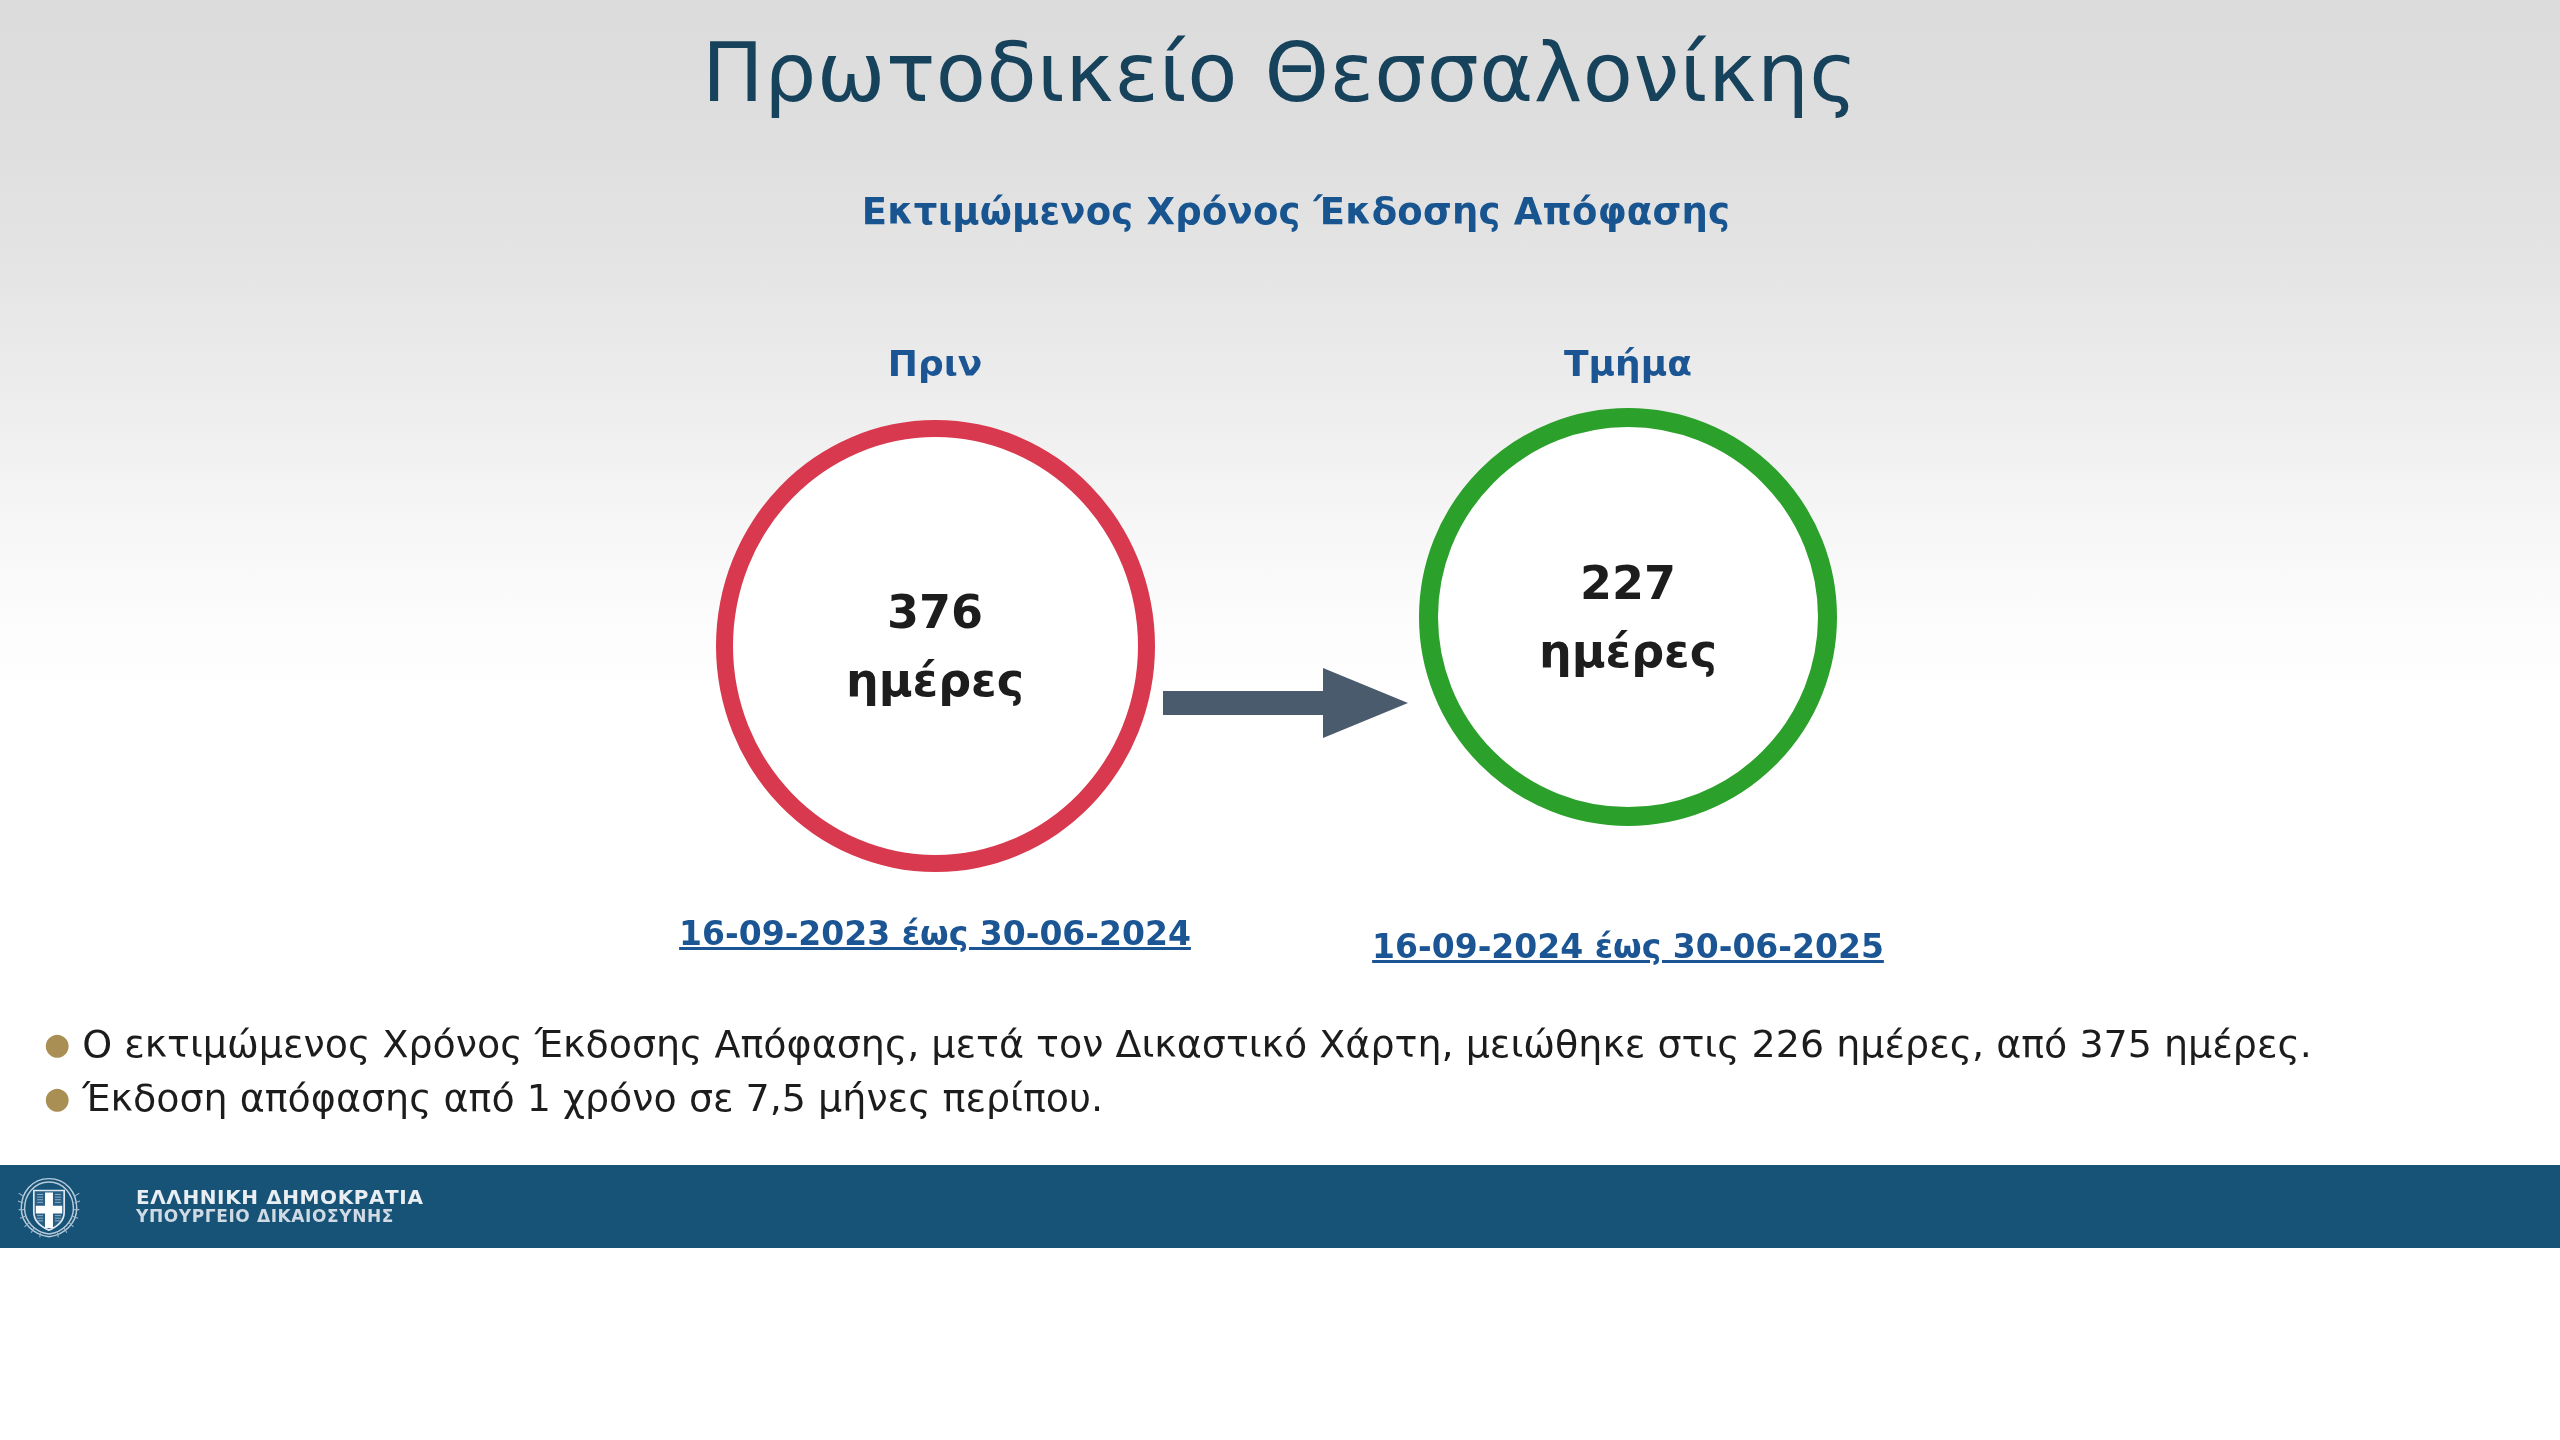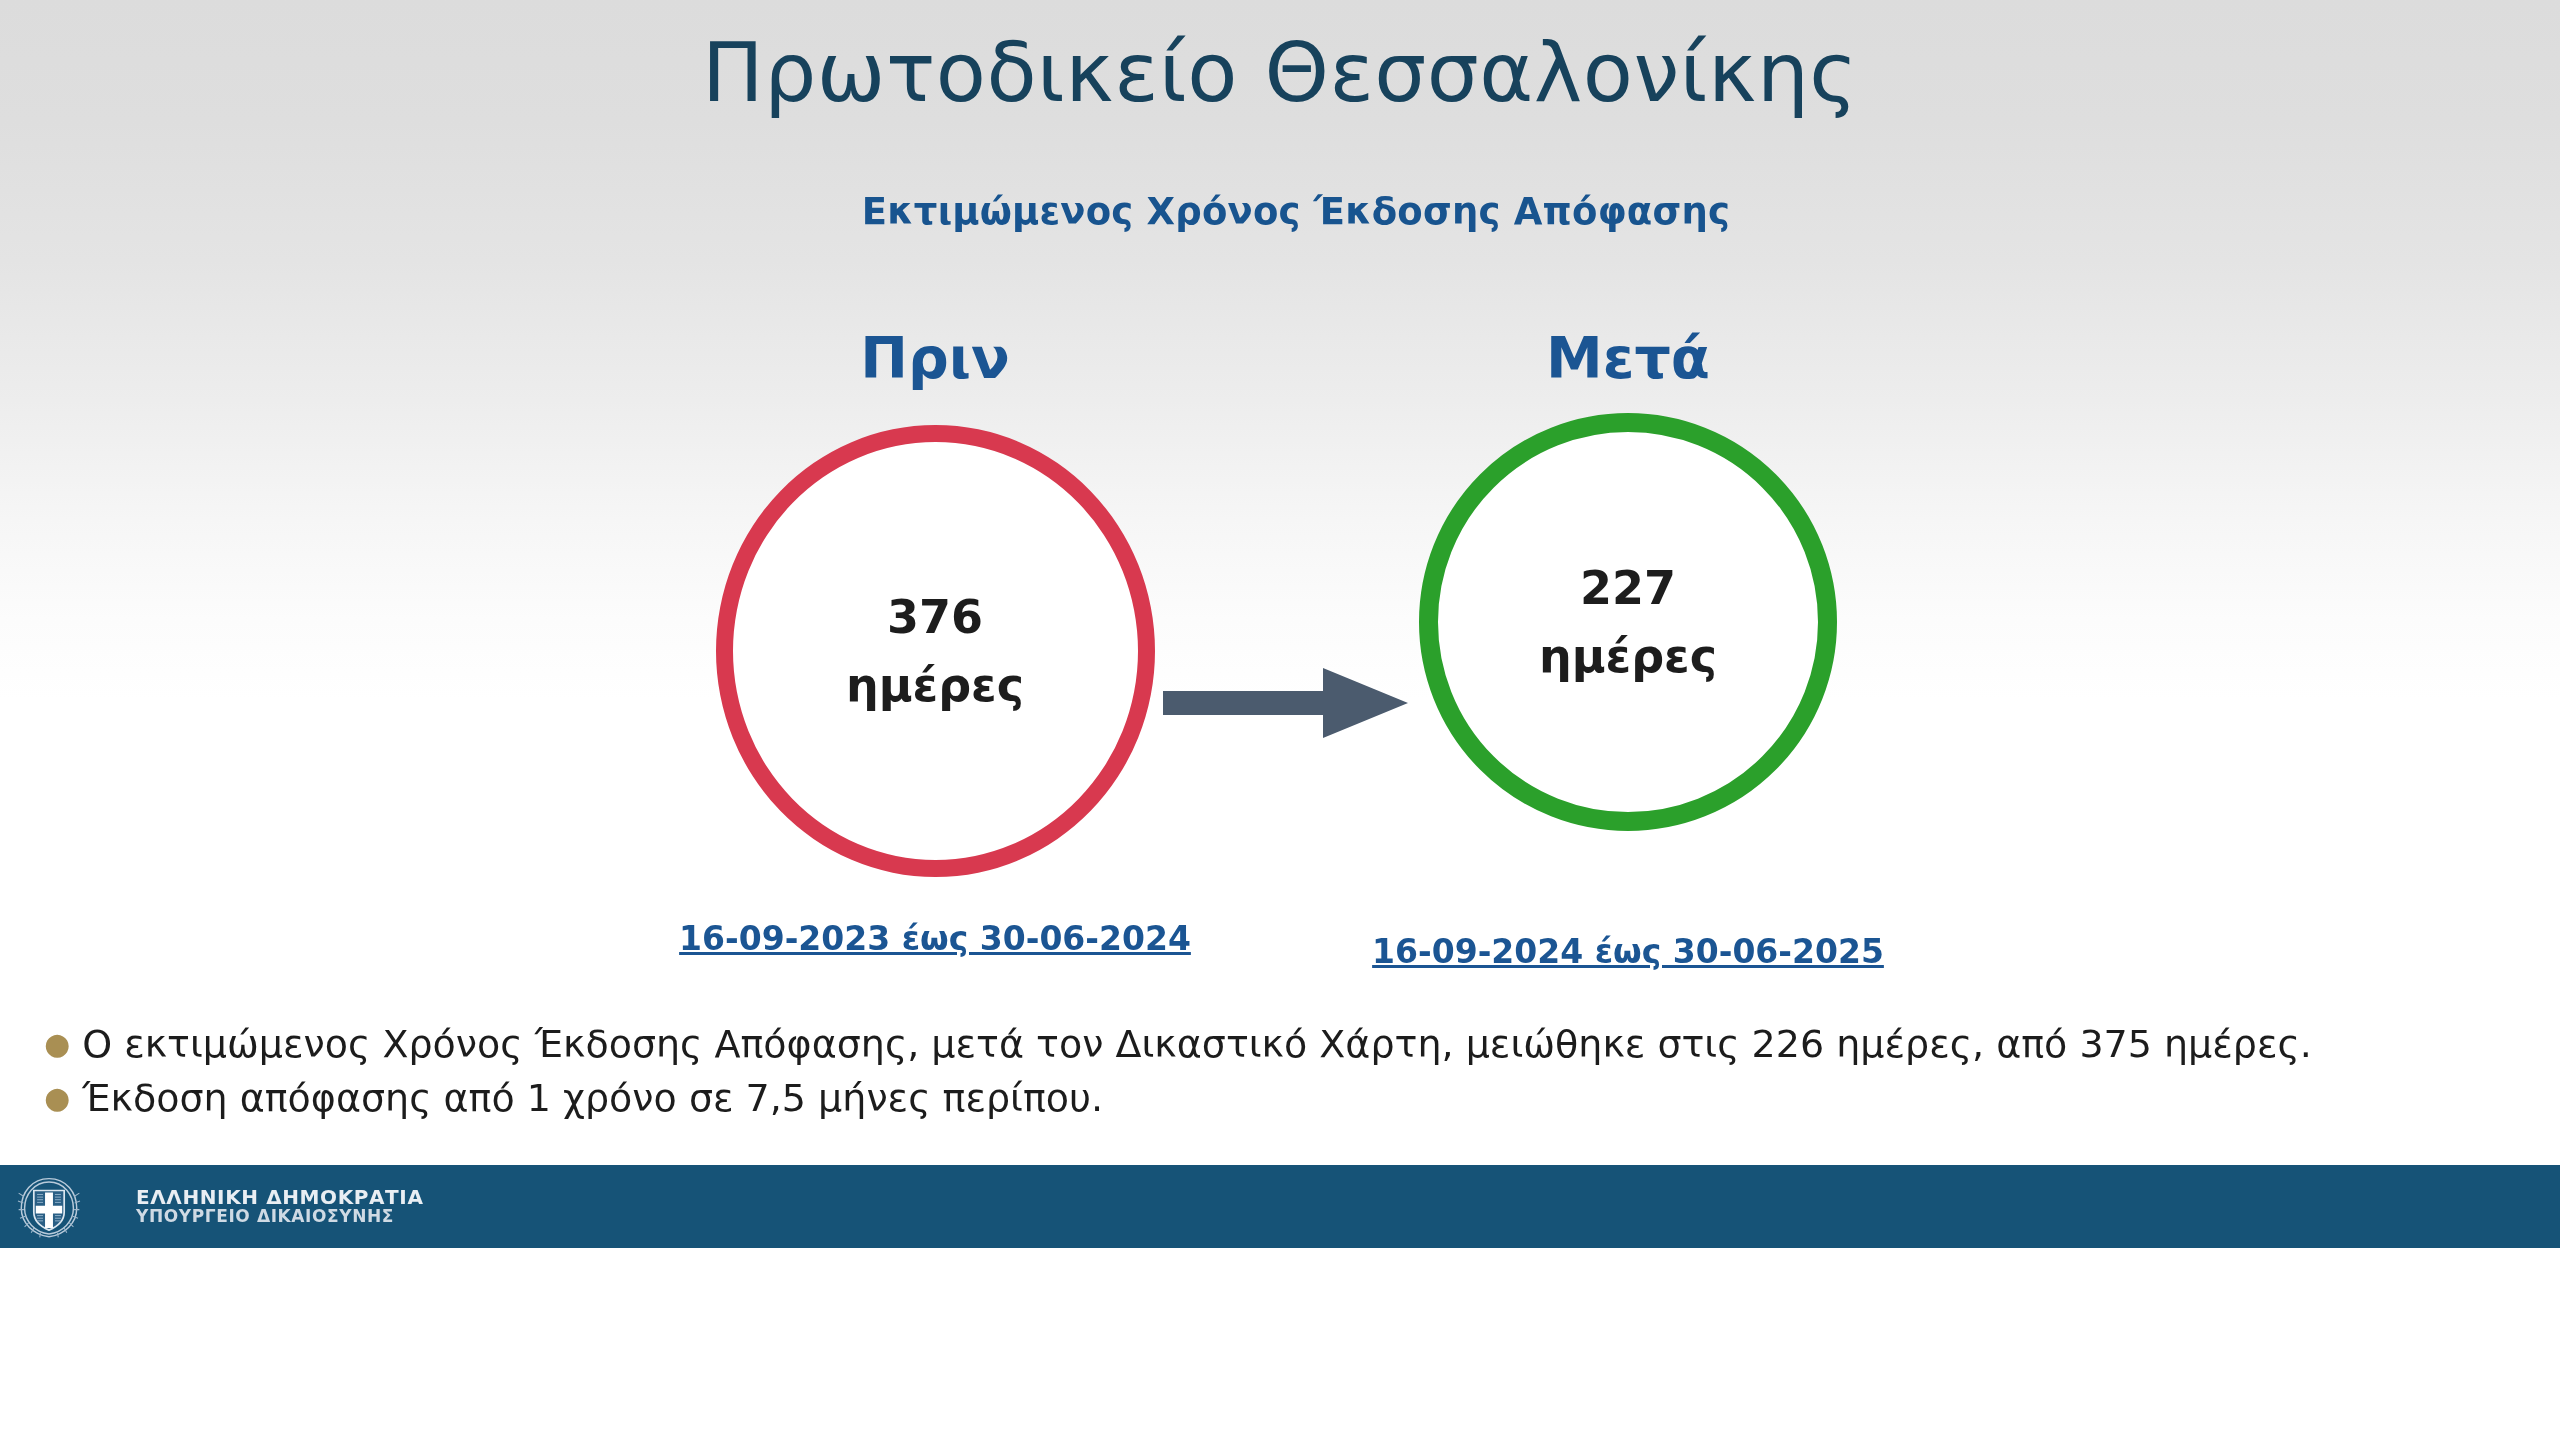--- a/index.html
+++ b/index.html
@@ -67,25 +67,25 @@
 
   .col {
     position: absolute;
     width: 520px;
     text-align: center;
   }
   .col-before { left: 675px; }
   .col-after  { left: 1368px; }
 
   .col-label {
-    font-size: 57px;
+    font-size: 36px;
     font-weight: 700;
     color: #1b5593;
     line-height: 1;
-    margin: 0;
+    margin: 16px;
     white-space: nowrap;
   }
   .col-before .col-label { margin-bottom: 38px; }
   .col-after  .col-label { margin-bottom: 26px; }
 
   .ring {
     position: relative;
     margin: 0 auto;
     border-radius: 50%;
     background: #ffffff;
@@ -227,21 +227,21 @@
     <div class="col col-before">
       <div class="col-label">Πριν</div>
       <div class="ring ring-before">
         <div class="ring-value">376</div>
         <div class="ring-unit">ημέρες</div>
       </div>
       <div class="col-dates">16-09-2023 έως 30-06-2024</div>
     </div>
 
     <div class="col col-after">
-      <div class="col-label">Μετά</div>
+      <div class="col-label">Τμήμα</div>
       <div class="ring ring-after">
         <div class="ring-value">227</div>
         <div class="ring-unit">ημέρες</div>
       </div>
       <div class="col-dates">16-09-2024 έως 30-06-2025</div>
     </div>
 
   </div>
 
   <svg class="arrow" viewBox="0 0 245 86">

